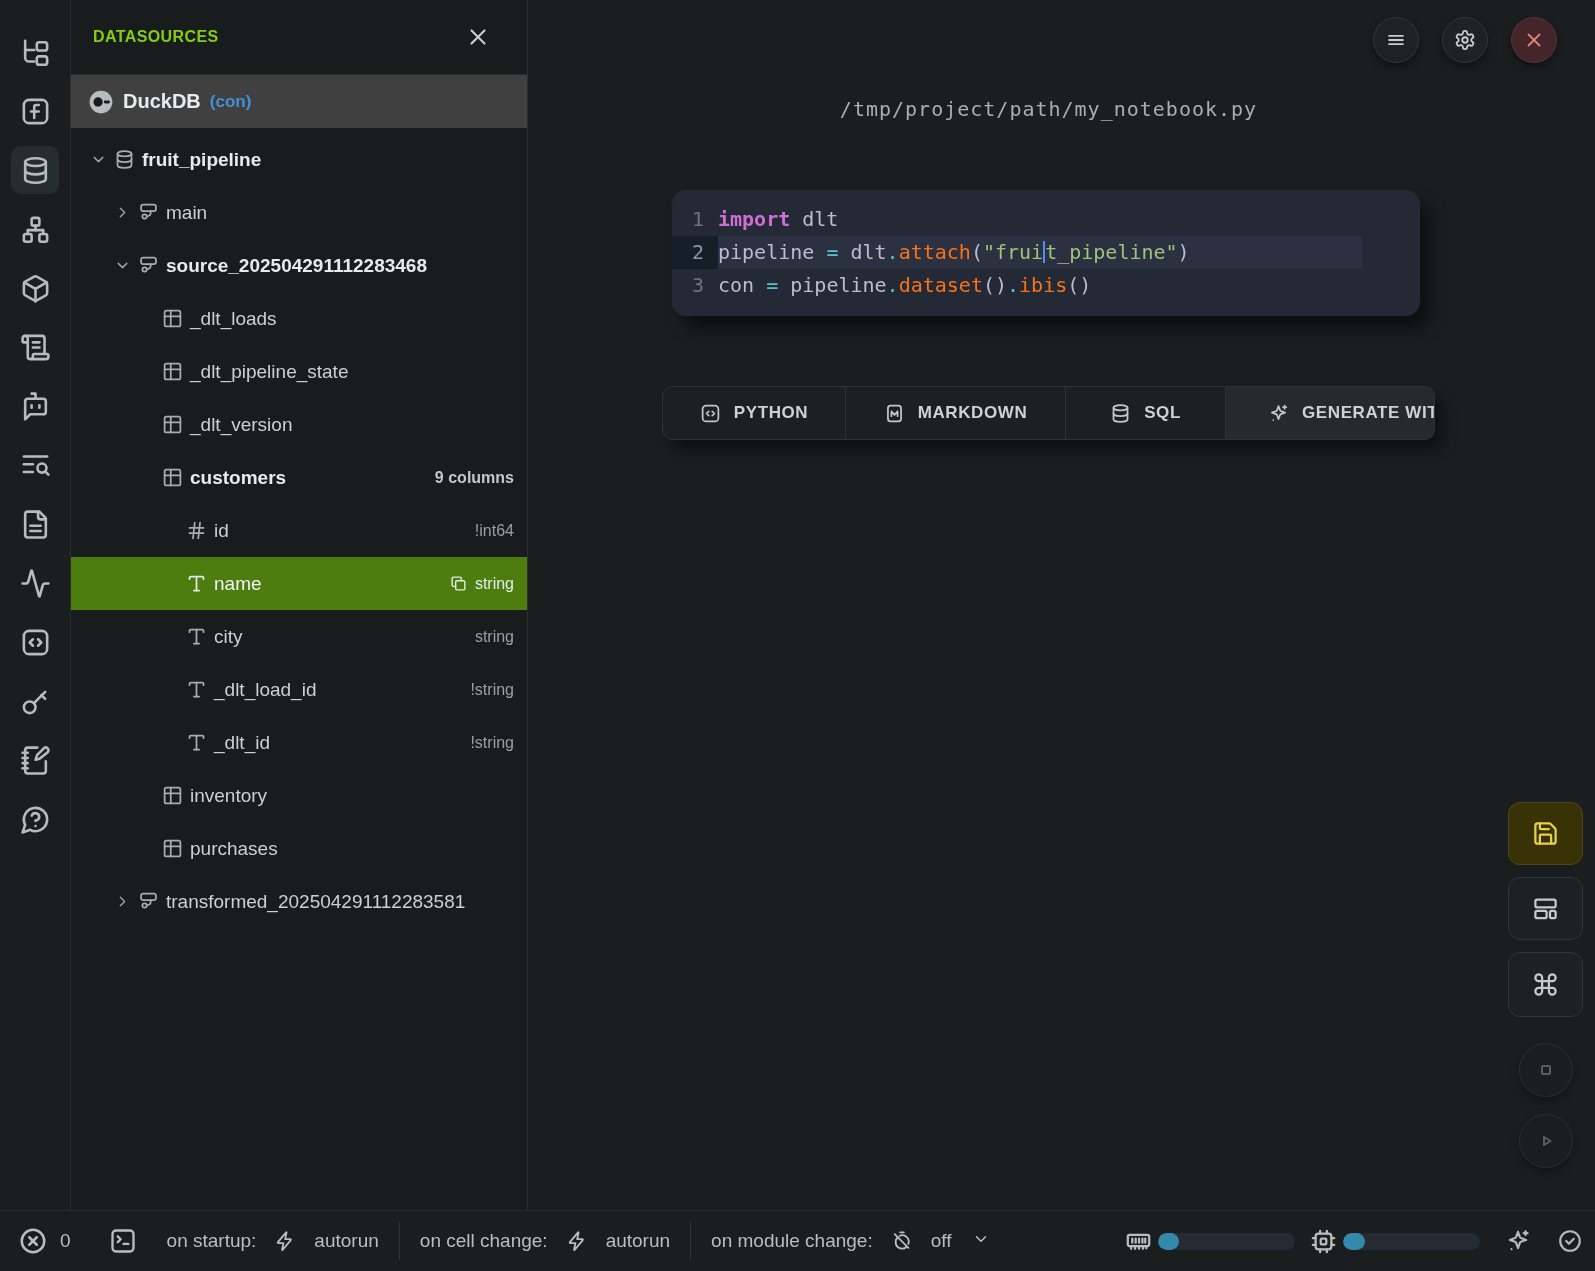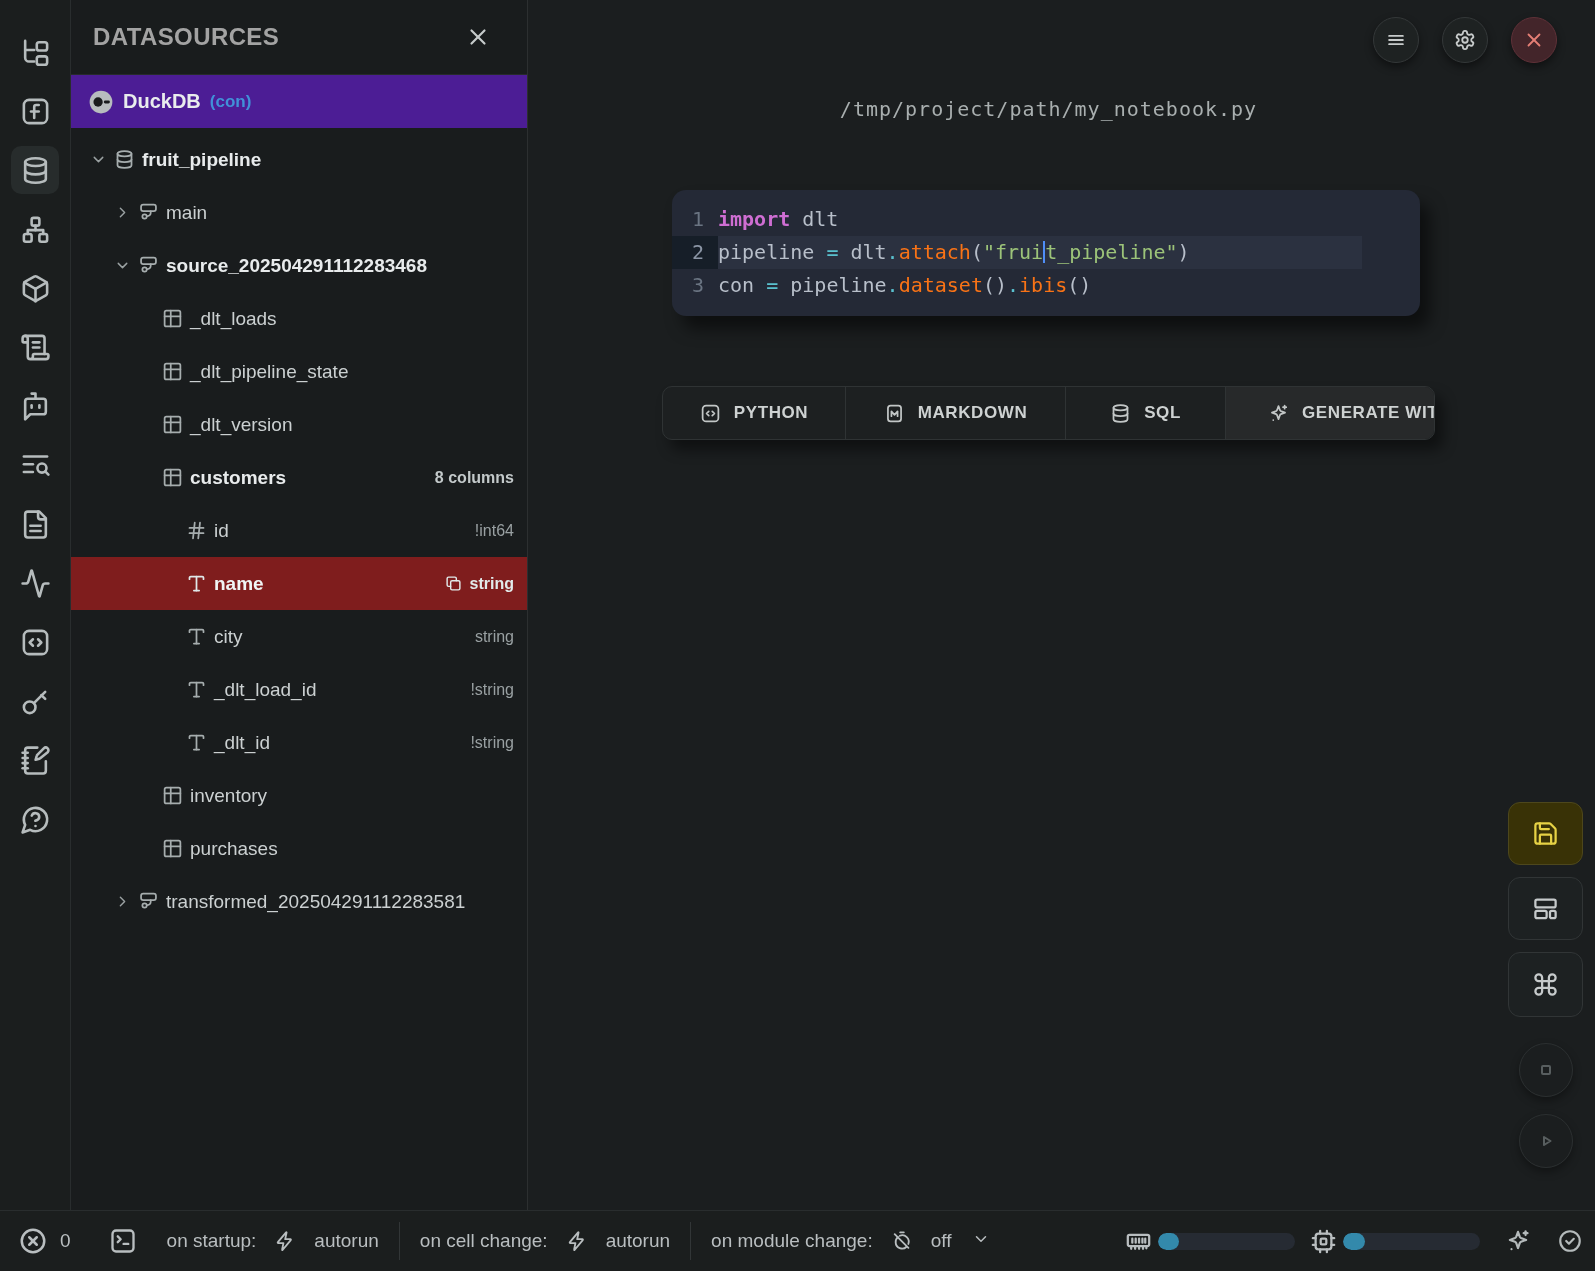--- a/index.html
+++ b/index.html
@@ -29,52 +29,52 @@
 
   
   .panel {
     width:457px; background:#191c1d; border-right:1px solid #2c2f30;
     display:flex; flex-direction:column;
   }
   .panel-header {
     height:75px; border-bottom:1px solid #272b2c;
     display:flex; align-items:center; padding:0 36px 0 22px; flex:none;
   }
-  .panel-title { font-size:24px; font-weight:bold; letter-spacing:.4px; color:#a3a3a3; }
+  .panel-title { font-size:16px; font-weight:bold; letter-spacing:.4px; color:#84cc16; }
   .panel-close { margin-left:auto; width:26px; height:26px; color:#c6cbcb; cursor:pointer; }
   .search-row { height:60px; border-bottom:1px solid #272b2c; display:flex; align-items:stretch; flex:none; }
   .search-left { flex:1; display:flex; align-items:center; padding-left:25px; gap:18px; }
   .search-left .ic { width:23px; height:23px; color:#8d9597; }
   .search-input {
     flex:1; background:transparent; border:none; outline:none;
     font-size:19px; color:#d6dadb; font-family:"Liberation Sans", sans-serif;
   }
   .search-input::placeholder { color:#858d90; }
   .add-table-btn {
     width:58px; border-left:1px solid #272b2c; display:flex; align-items:center;
     justify-content:center; color:#c6cbcb;
   }
   .add-table-btn .ic { width:24px; height:24px; }
   .connection-row {
-    height:53px; background:#4c1d95; display:flex; align-items:center;
+    height:53px; background:#404040; display:flex; align-items:center;
     padding-left:17px; gap:9px; flex:none;
   }
   .db-logo { width:26px; height:26px; }
   .conn-engine { font-size:20px; font-weight:bold; color:#e9eced; }
   .conn-alias { font-size:17px; font-weight:bold; color:#4191d8; }
   .tree { flex:1; overflow:hidden; padding-top:5px; }
   .trow { height:53px; display:flex; align-items:center; gap:7px; padding-right:13px; }
   .trow .chev { width:17px; height:17px; color:#9aa1a2; flex:none; }
   .trow .titem { width:21px; height:21px; color:#a6adae; flex:none; }
   .tlabel { font-size:19px; color:#cbd0d1; white-space:nowrap; }
   .trow.bold .tlabel { font-weight:bold; color:#e8ebec; }
   .tmeta { margin-left:auto; display:flex; align-items:center; gap:8px; font-size:16px; color:#99a0a2; }
   .trow.meta-bold .tmeta { font-weight:bold; color:#c3c9ca; }
   .tmeta .mic { width:17px; height:17px; }
-  .trow.sel { background:#7f1d1d;font-weight:bold; }
+  .trow.sel { background:#4d7c0f; }
   .trow.sel .tlabel { color:#f0f5f5; }
   .trow.sel .titem { color:#e0e8e9; }
   .trow.sel .tmeta { color:#e2ebeb; }
 
   
   .content { flex:1; position:relative; background:#1b1e1f; }
   .win-controls { position:absolute; top:17px; right:38px; display:flex; gap:23px; }
   .circle-btn {
     width:46px; height:46px; border-radius:50%; background:#1e2222;
     border:1px solid #343839; display:flex; align-items:center; justify-content:center;
@@ -413,21 +413,21 @@
 
     <span class="ic titem">
             <svg viewBox="0 0 24 24" fill="none" stroke="currentColor" stroke-width="2" stroke-linecap="round" stroke-linejoin="round">
               <rect x="3" y="3" width="18" height="18" rx="2"></rect>
               <path d="M3 9.5h18"></path>
               <path d="M10 3v18"></path>
             </svg>
           </span>
     <span class="tlabel">customers</span>
     <span class="tmeta">
-            <span>8 columns</span>
+            <span>9 columns</span>
           </span>
   </div>
         <div class="trow   " style="padding-left:115px">
 
     <span class="ic titem">
             <svg viewBox="0 0 24 24" fill="none" stroke="currentColor" stroke-width="2" stroke-linecap="round" stroke-linejoin="round">
               <path d="M4 9h16"></path>
               <path d="M4 15h16"></path>
               <path d="M10 3 8 21"></path>
               <path d="M16 3l-2 18"></path>

